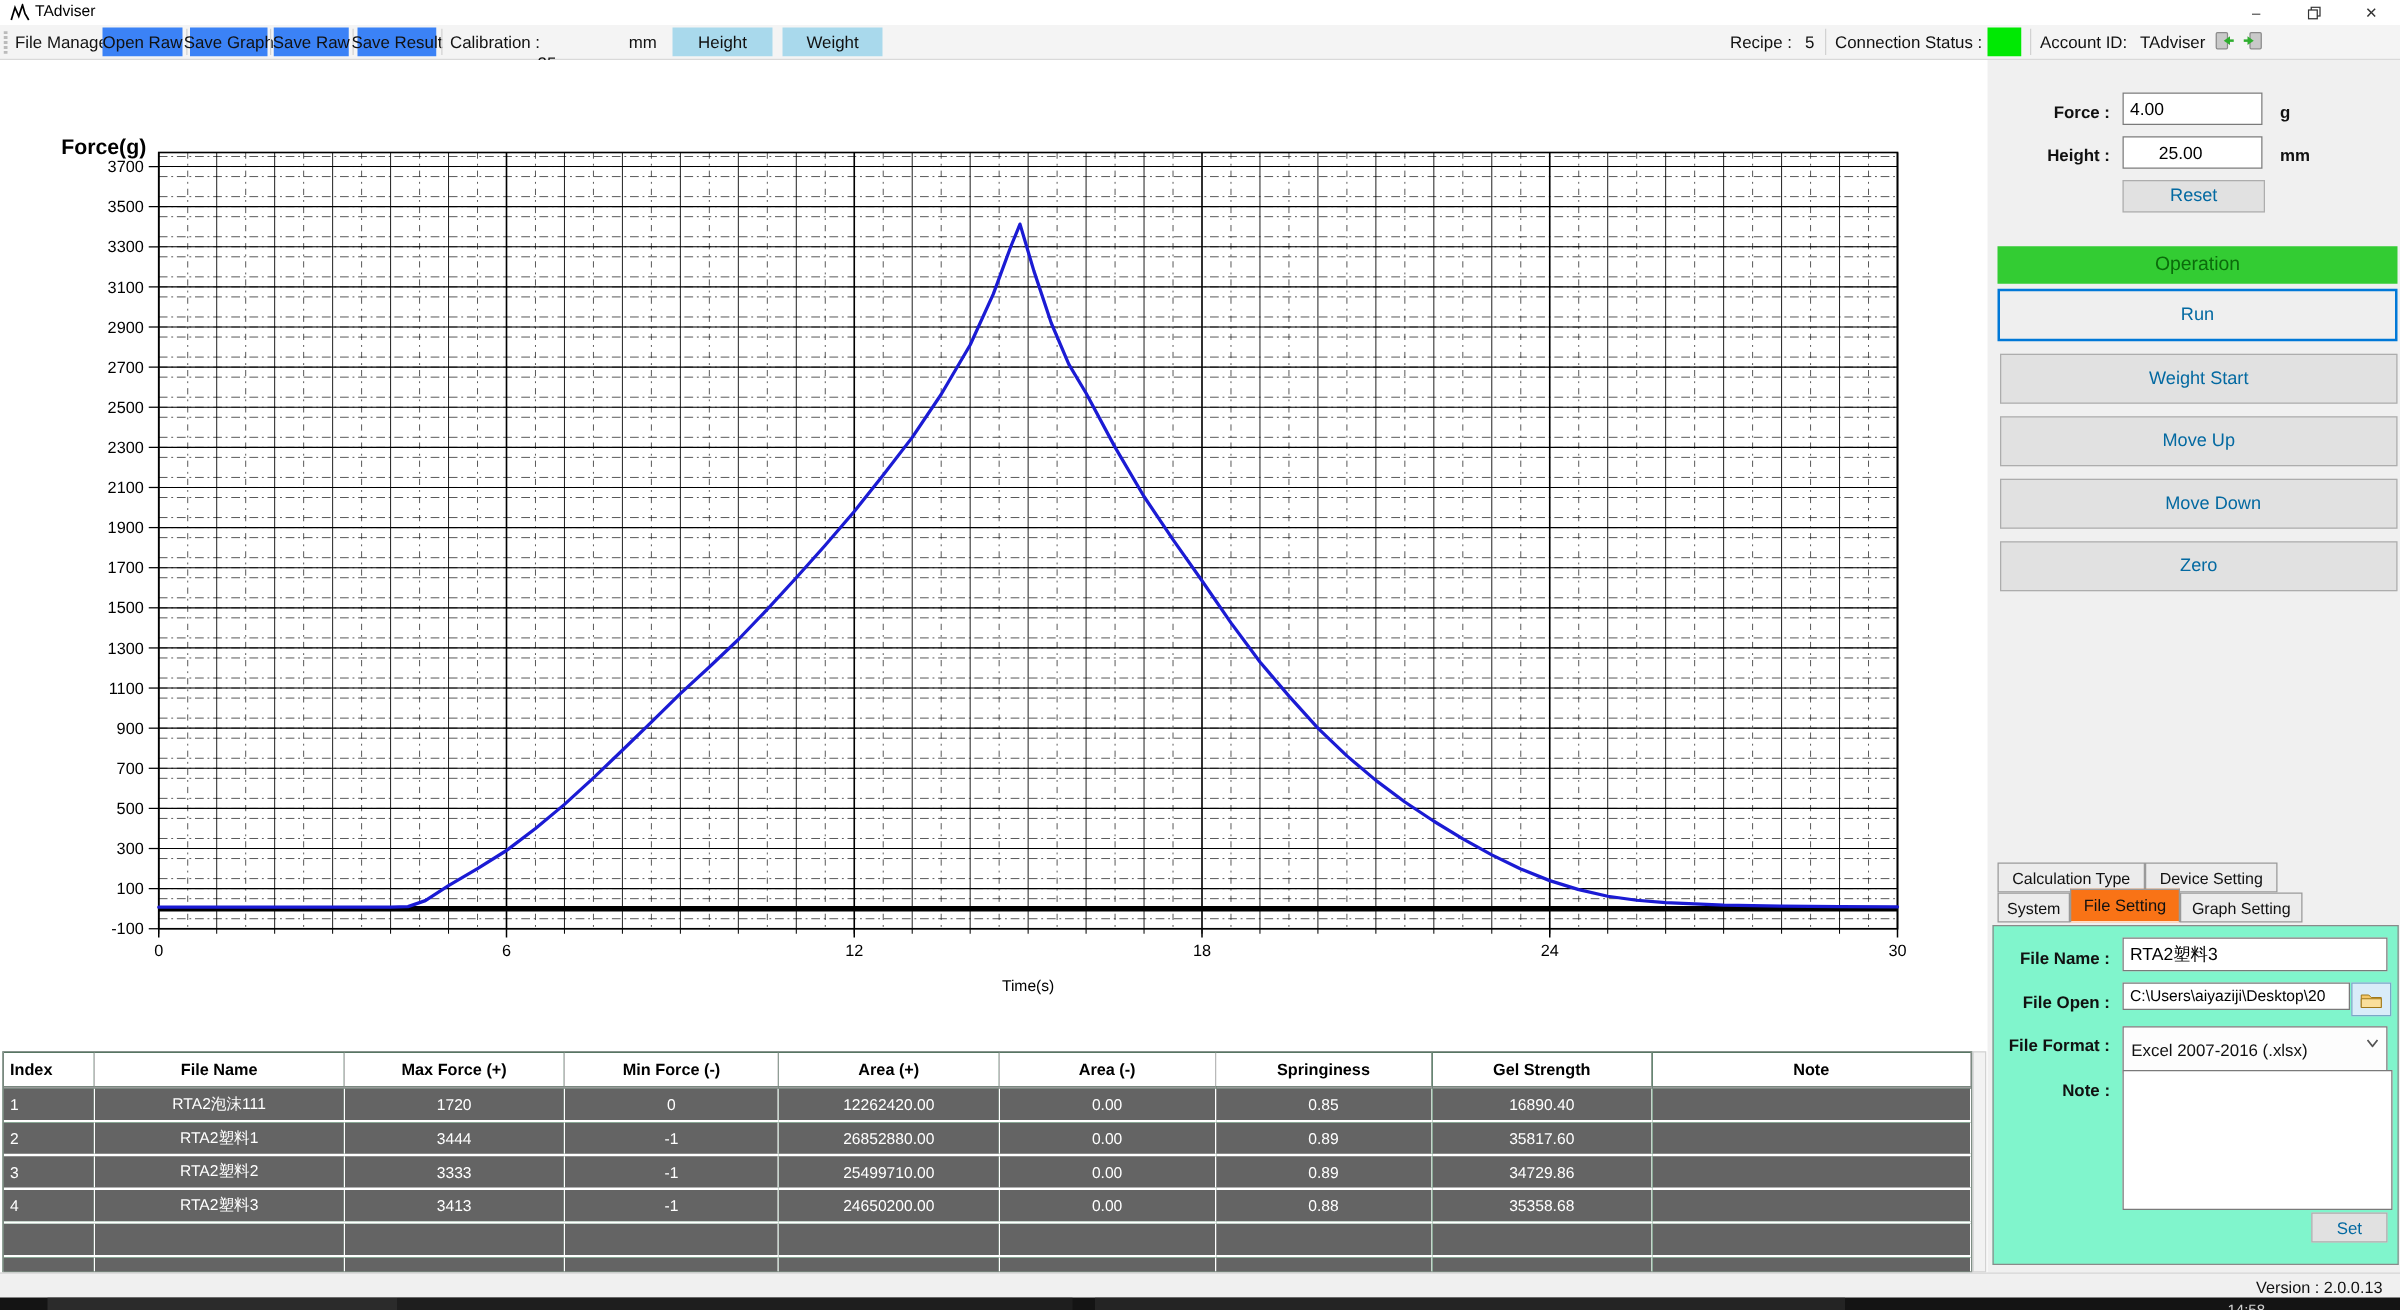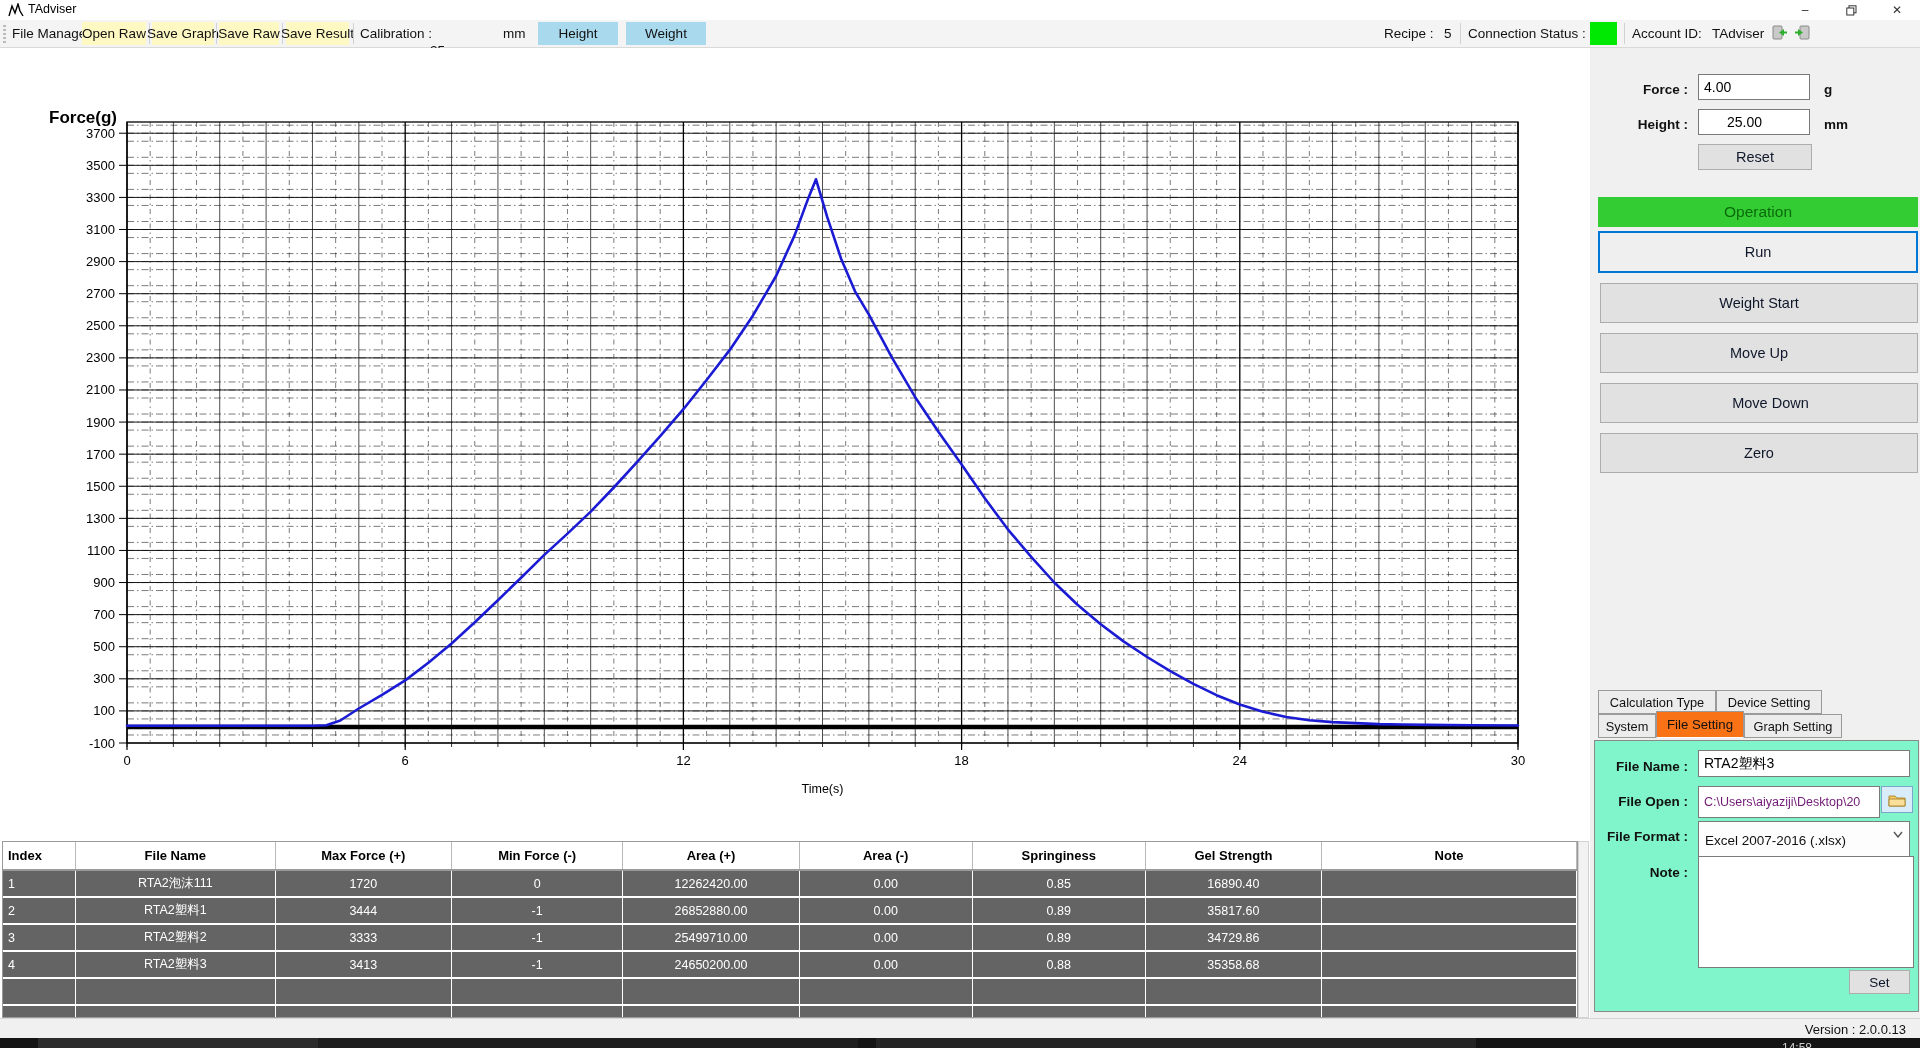--- a/index.html
+++ b/index.html
@@ -18,21 +18,21 @@
   .appicon{position:absolute;left:8px;top:3px;width:16px;height:14px;}
   .winbtn{position:absolute;top:0;width:46px;height:20px;display:flex;align-items:center;justify-content:center;color:#333;font-size:12px;cursor:default;}
 
   
   .toolbar{left:0;top:20px;width:1920px;height:28px;background:#f4f4f4;border-bottom:1px solid #d9d9d9;}
   .grip{position:absolute;left:3px;top:5px;width:3px;height:18px;
         background-image:repeating-linear-gradient(#bbb 0 2px,transparent 2px 4px);}
   .tlabel{position:absolute;top:6px;font-size:13.5px;color:#111;white-space:nowrap;}
   .tbtn{position:absolute;top:2px;height:23px;display:flex;align-items:center;justify-content:center;
         font-size:13.5px;color:#111;white-space:nowrap;cursor:default;}
-  .orange{background:#fef9c3;}
+  .orange{background:#3b82f6;}
   .lblue{background:#a9d9ec;}
   .tsep{position:absolute;top:3px;width:1px;height:21px;background:#d2d2d2;}
   .statussq{position:absolute;top:2px;width:27px;height:23px;background:#00e903;}
   .acticon{position:absolute;top:5px;width:16px;height:15px;}
 
   
   .chartpane{left:0;top:48px;width:1590px;height:970px;background:#ffffff;}
   .charttitle{position:absolute;left:49px;top:60px;font-size:17px;font-weight:bold;color:#000;text-align:center;}
 
   
@@ -45,21 +45,21 @@
       border-right:1px solid #fff;border-bottom:2px solid #fff;text-align:center;white-space:nowrap;overflow:hidden;}
   table.results td:first-child{text-align:left;padding-left:5px;}
   .tblscroll{left:1578px;top:841px;width:11px;height:177px;background:#f2f2f2;border:1px solid #d2d2d2;}
 
   
   .rp-label{position:absolute;font-size:13.5px;font-weight:600;color:#111;text-align:right;white-space:nowrap;}
   .rp-input{position:absolute;background:#fff;border:1px solid #7a7a7a;font-size:14px;padding:2px 5px;
             font-family:"Liberation Sans","DejaVu Sans",sans-serif;box-sizing:border-box;}
   .rp-unit{position:absolute;font-size:13.5px;font-weight:600;color:#111;}
   .btn{position:absolute;background:#e1e1e1;border:1px solid #adadad;display:flex;align-items:center;justify-content:center;
-       font-size:14.5px;color:#0f172a;cursor:default;box-sizing:border-box;}
+       font-size:14.5px;color:#0369a1;cursor:default;box-sizing:border-box;}
   .opbar{position:absolute;background:#33cc33;color:#0b6b0b;display:flex;align-items:center;justify-content:center;
          font-size:15.5px;}
   .runbtn{border:2px solid #0078d7;background:#efefef;}
 
   
   .tab{position:absolute;height:24px;background:#ececec;border:1px solid #9a9a9a;display:flex;align-items:center;
        justify-content:center;font-size:12.8px;color:#111;cursor:default;box-sizing:border-box;white-space:nowrap;}
   .tab.sel{background:#f97316;border-bottom:1px solid #fff;height:27px;z-index:3;font-size:13.2px;}
   .mintpanel{left:1594px;top:740px;width:325px;height:272px;background:#80f5cc;border:1px solid #8a8a8a;}
   .folderbtn{position:absolute;background:#d9ecf9;border:1px solid #7aa7c7;display:flex;align-items:center;justify-content:center;}
@@ -481,21 +481,21 @@
 <div class="tab" style="left:1598px;top:690px;width:118px;">Calculation Type</div>
 <div class="tab" style="left:1716px;top:690px;width:106px;">Device Setting</div>
 <div class="tab" style="left:1598px;top:714px;width:58px;">System</div>
 <div class="tab sel" style="left:1656px;top:711px;width:88px;">File Setting</div>
 <div class="tab" style="left:1744px;top:714px;width:98px;">Graph Setting</div>
 
 <div class="abs mintpanel"></div>
 <span class="rp-label" style="left:1600px;top:759px;width:88px;">File Name :</span>
 <input class="rp-input" style="left: 1698px; top: 750px; width: 212px; height: 27px;" value="RTA2塑料3">
 <span class="rp-label" style="left:1600px;top:794px;width:88px;">File Open :</span>
-<input class="rp-input" style="left: 1698px; top: 786px; width: 182px; height: 32px; color: #701a75; font-size: 12.5px;" value="C:\Users\aiyaziji\Desktop\20">
+<input class="rp-input" style="left: 1698px; top: 786px; width: 182px; height: 22px; color: #000000; font-size: 12.5px;" value="C:\Users\aiyaziji\Desktop\20">
 <div class="folderbtn" style="left:1881px;top:786px;width:30px;height:25px;">
   <svg width="18" height="14" viewBox="0 0 18 14">
     <path d="M1,3 L7,3 L9,5 L17,5 L17,13 L1,13 Z" fill="#f5c868" stroke="#a07818" stroke-width="0.8"></path>
     <path d="M1,6 L17,6 L17,13 L1,13 Z" fill="#fadf9b" stroke="#a07818" stroke-width="0.8"></path>
   </svg>
 </div>
 <span class="rp-label" style="left:1596px;top:829px;width:92px;">File Format :</span>
 <div class="combo" style="left:1698px;top:821px;width:212px;height:38px;">
   <span>Excel 2007-2016 (.xlsx)</span>
   <svg class="chev" width="10" height="7" viewBox="0 0 10 7">

